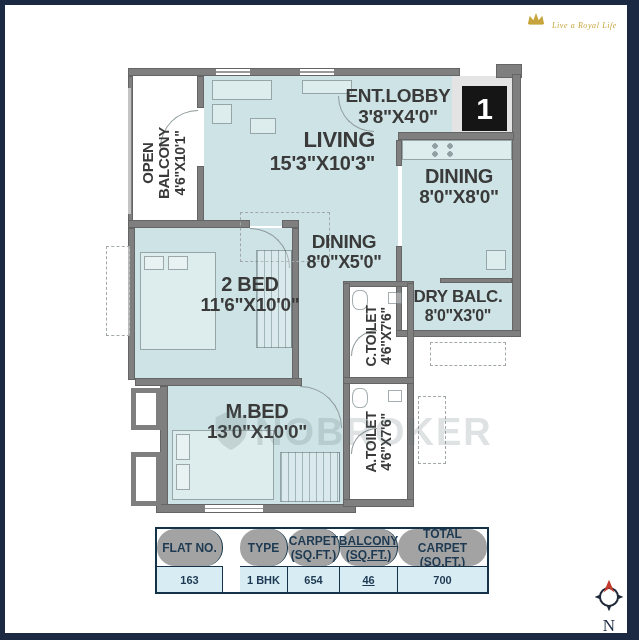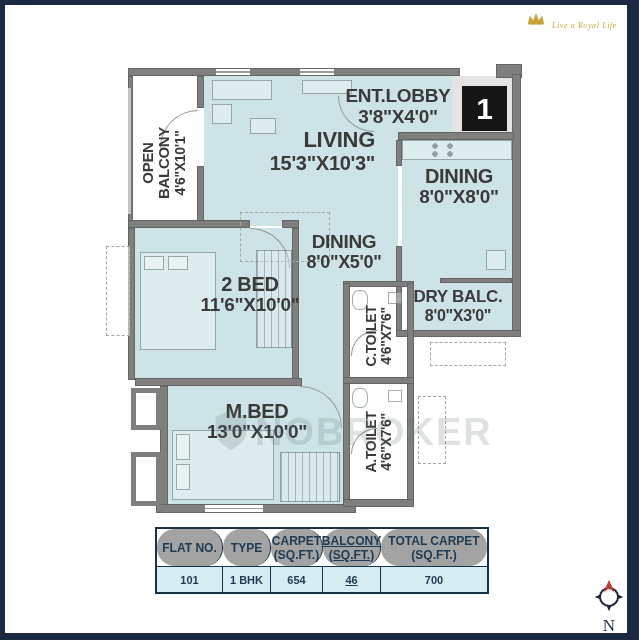--- a/index.html
+++ b/index.html
@@ -30,21 +30,21 @@
   .logo-name{font-size:27px;letter-spacing:1px;}
   .logo-tag{font-size:8px;font-style:italic;letter-spacing:.6px;margin-top:-1px;margin-right:2px;}
   .crown{position:absolute;top:-11px;right:74px;}
   .info-table{position:absolute;left:155px;top:527px;width:334px;background:#fff;border:2px solid #143349;box-sizing:border-box;}
   .tbl-title{background:#143349;color:#fff;text-align:center;font-size:14.5px;font-weight:bold;padding:4px 0 5px 0;}
   .tbl-row{display:flex;}
   .tbl-cell{display:flex;align-items:center;justify-content:center;text-align:center;color:#1d3a52;font-weight:bold;box-sizing:border-box;border-right:1.5px solid #143349;}
   .tbl-cell:last-child{border-right:none;}
   .hdr .tbl-cell{height:37px;font-size:12px;white-space:pre-line;background:#a3a3a3;border-radius:18px;}
   .val .tbl-cell{height:26px;font-size:11px;background:#d8ecf4;border-top:1.5px solid #143349;}
-  .c1{width:66px;} .c2{width:48px;} .c3{width:52px;} .c4{width:58px;text-decoration:underline;} .c5{flex:1;}
+  .c1{width:66px;} .c2{width:48px;margin-left:17px;} .c3{width:52px;} .c4{width:58px;text-decoration:underline;} .c5{flex:1;}
   .compass{position:absolute;left:589px;top:578px;width:40px;text-align:center;}
   .compass .north{font-family:"Liberation Serif",serif;font-size:17px;color:#1c2c45;margin-top:-2px;}
 </style>
 </head>
 <body>
 
 <div class="page">
   <div class="sheet"></div>
 
   <div class="logo">
@@ -193,21 +193,21 @@
       <div class="tbl-cell c1">FLAT NO.</div>
       <div class="tbl-cell c2">TYPE</div>
       <div class="tbl-cell c3">CARPET
 (SQ.FT.)</div>
       <div class="tbl-cell c4">BALCONY
 (SQ.FT.)</div>
       <div class="tbl-cell c5">TOTAL CARPET
 (SQ.FT.)</div>
     </div>
     <div class="tbl-row val">
-      <div class="tbl-cell c1">101</div>
+      <div class="tbl-cell c1">163</div>
       <div class="tbl-cell c2">1 BHK</div>
       <div class="tbl-cell c3">654</div>
       <div class="tbl-cell c4">46</div>
       <div class="tbl-cell c5">700</div>
     </div>
   </div>
 
   <div class="compass">
     <span>
       <svg width="36" height="36" viewBox="0 0 40 40">

